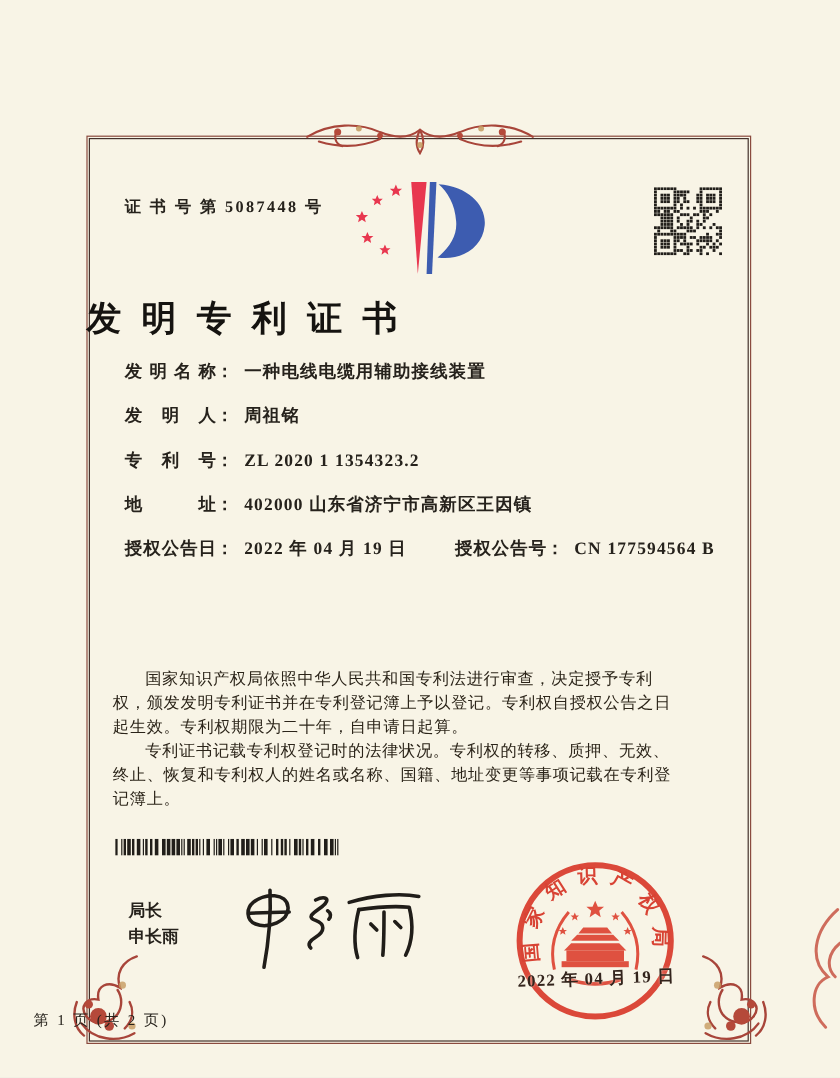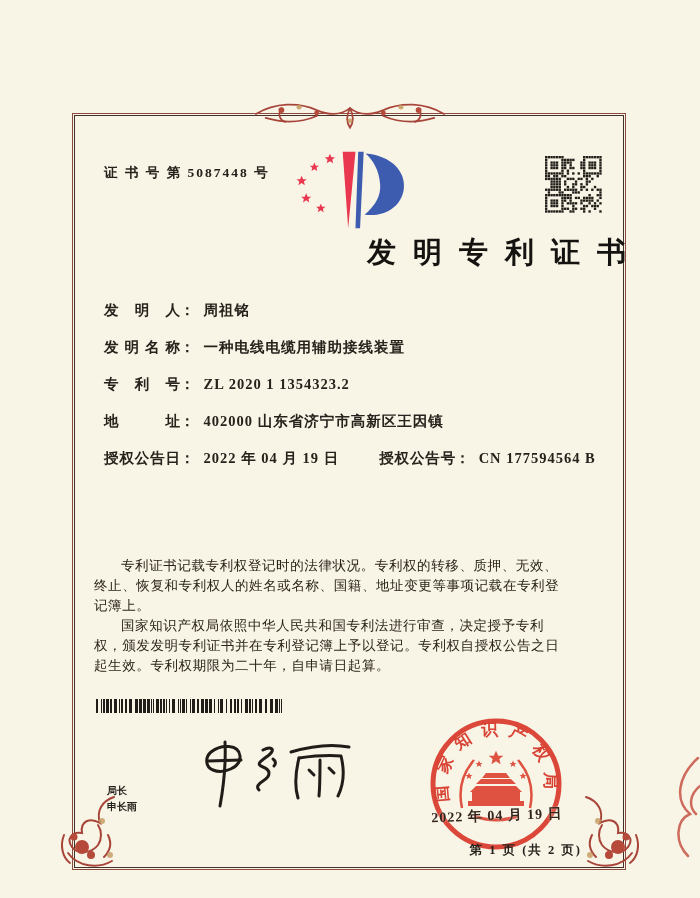--- a/index.html
+++ b/index.html
@@ -12,42 +12,42 @@
   .page{position:relative;width:700px;height:898px;margin:0 auto;overflow:hidden;
     background:var(--paper);
     font-family:"Liberation Serif","DejaVu Serif",serif;color:var(--ink)}
   .frame{position:absolute;left:72px;top:113px;width:554px;height:757px;
     border:1px solid var(--frame-outer)}
   .frame::before{content:"";position:absolute;inset:1px;border:1px solid var(--frame-inner)}
   .abs{position:absolute}
   .cert-no{left:104px;top:164px;font-size:13.5px;font-weight:bold;letter-spacing:2px}
   .qr{left:545px;top:156px;width:57px;height:57px}
   .logo{left:283px;top:148px;width:134px;height:84px}
-  .title-wrap{left:72px;top:233px;width:554px;text-align:right}
+  .title-wrap{left:72px;top:246px;width:554px;text-align:left}
   .title{display:inline-block;margin-right:-17px;font-size:29px;font-weight:bold;
     letter-spacing:17px;color:#151310}
   .fields{left:104px;top:301px;width:470px;font-size:14.5px;font-weight:bold}
   .field-row{margin-bottom:18px;line-height:19px;white-space:nowrap}
   .flabel{display:inline-block;width:76px;text-align:justify;text-align-last:justify;
     text-justify:inter-character;vertical-align:bottom}
   .colon{margin-right:9px}
   .fvalue{letter-spacing:1px}
   .pair2{margin-left:40px}
   .body-text{left:94px;top:556px;width:476px;font-size:13.5px;line-height:20px;
     letter-spacing:.6px;color:#2b2419}
   .body-text p{margin:0;text-indent:2em}
   .barcode{left:96px;top:699px;width:190px;height:14px}
-  .signer{left:107px;top:783px;font-size:10px;font-weight:bold;line-height:1.55}
+  .signer{left:107px;top:749px;font-size:14px;font-weight:bold;line-height:1.55}
   .signature{left:193px;top:736px;width:172px;height:82px}
   .seal{left:424px;top:710px;width:145px;height:148px;opacity:.92}
   .seal-date{left:422px;top:807px;width:150px;text-align:center;font-size:14px;
     font-weight:bold;letter-spacing:1px;color:#33241c;transform:rotate(-2deg);
     text-shadow:0 0 2px rgba(250,246,232,.75)}
-  .footer{left:72px;top:842px;width:554px;text-align:right;font-size:12.5px;
-    font-weight:bold;letter-spacing:2px;transform:translateX(-44px)}
+  .footer{left:72px;top:842px;width:554px;text-align:left;font-size:12.5px;
+    font-weight:normal;letter-spacing:2px;transform:translateX(-44px)}
   .orn-top{left:252px;top:94px;width:196px;height:40px}
   .orn-bl{left:58px;top:791px;width:80px;height:82px}
   .orn-br{left:562px;top:791px;width:80px;height:82px;transform:scaleX(-1)}
   .edge-swirl{left:672px;top:756px;width:28px;height:112px}
 </style>
 </head>
 <body>
 
 <div class="page">
 
@@ -379,39 +379,39 @@
     <polygon points="79,4 85,4 81,88 76,88" fill="#3d5cb0"></polygon>
     <path d="M87,6 C115,8 131,26 129,44 C127,64 108,76 86,73 C98,63 104,52 103,40 C102,24 95,13 87,6 Z" fill="#3d5cb0"></path>
   </svg>
 
   <div class="abs title-wrap">
     <span class="title">发明专利证书</span>
   </div>
 
   <div class="abs fields">
     <div class="field-row">
-      <span class="flabel">发明人</span><span class="colon">：</span><span class="fvalue">周祖铭</span>
+      <span class="flabel">发明名称</span><span class="colon">：</span><span class="fvalue">一种电线电缆用辅助接线装置</span>
     </div>
     <div class="field-row">
-      <span class="flabel">发明名称</span><span class="colon">：</span><span class="fvalue">一种电线电缆用辅助接线装置</span>
+      <span class="flabel">发明人</span><span class="colon">：</span><span class="fvalue">周祖铭</span>
     </div>
     <div class="field-row">
       <span class="flabel">专利号</span><span class="colon">：</span><span class="fvalue">ZL 2020 1 1354323.2</span>
     </div>
     <div class="field-row">
       <span class="flabel">地址</span><span class="colon">：</span><span class="fvalue">402000 山东省济宁市高新区王因镇</span>
     </div>
     <div class="field-row">
       <span class="flabel">授权公告日</span><span class="colon">：</span><span class="fvalue">2022 年 04 月 19 日</span><span class="pair2"><span class="flabel">授权公告号</span><span class="colon">：</span><span class="fvalue">CN 177594564 B</span></span>
     </div>
   </div>
 
   <div class="abs body-text">
+    <p>国家知识产权局依照中华人民共和国专利法进行审查，决定授予专利权，颁发发明专利证书并在专利登记簿上予以登记。专利权自授权公告之日起生效。专利权期限为二十年，自申请日起算。</p>
     <p>专利证书记载专利权登记时的法律状况。专利权的转移、质押、无效、终止、恢复和专利权人的姓名或名称、国籍、地址变更等事项记载在专利登记簿上。</p>
-    <p>国家知识产权局依照中华人民共和国专利法进行审查，决定授予专利权，颁发发明专利证书并在专利登记簿上予以登记。专利权自授权公告之日起生效。专利权期限为二十年，自申请日起算。</p>
   </div>
 
   <svg id="barcode-svg" class="abs barcode" viewBox="0 0 190 14" preserveAspectRatio="none">
       <rect x="0" y="0" width="2" height="14" fill="#211e1a"></rect>
       <rect x="5" y="0" width="1" height="14" fill="#211e1a"></rect>
       <rect x="7" y="0" width="2" height="14" fill="#211e1a"></rect>
       <rect x="10" y="0" width="3" height="14" fill="#211e1a"></rect>
       <rect x="14" y="0" width="2" height="14" fill="#211e1a"></rect>
       <rect x="18" y="0" width="3" height="14" fill="#211e1a"></rect>
       <rect x="23" y="0" width="1" height="14" fill="#211e1a"></rect>

